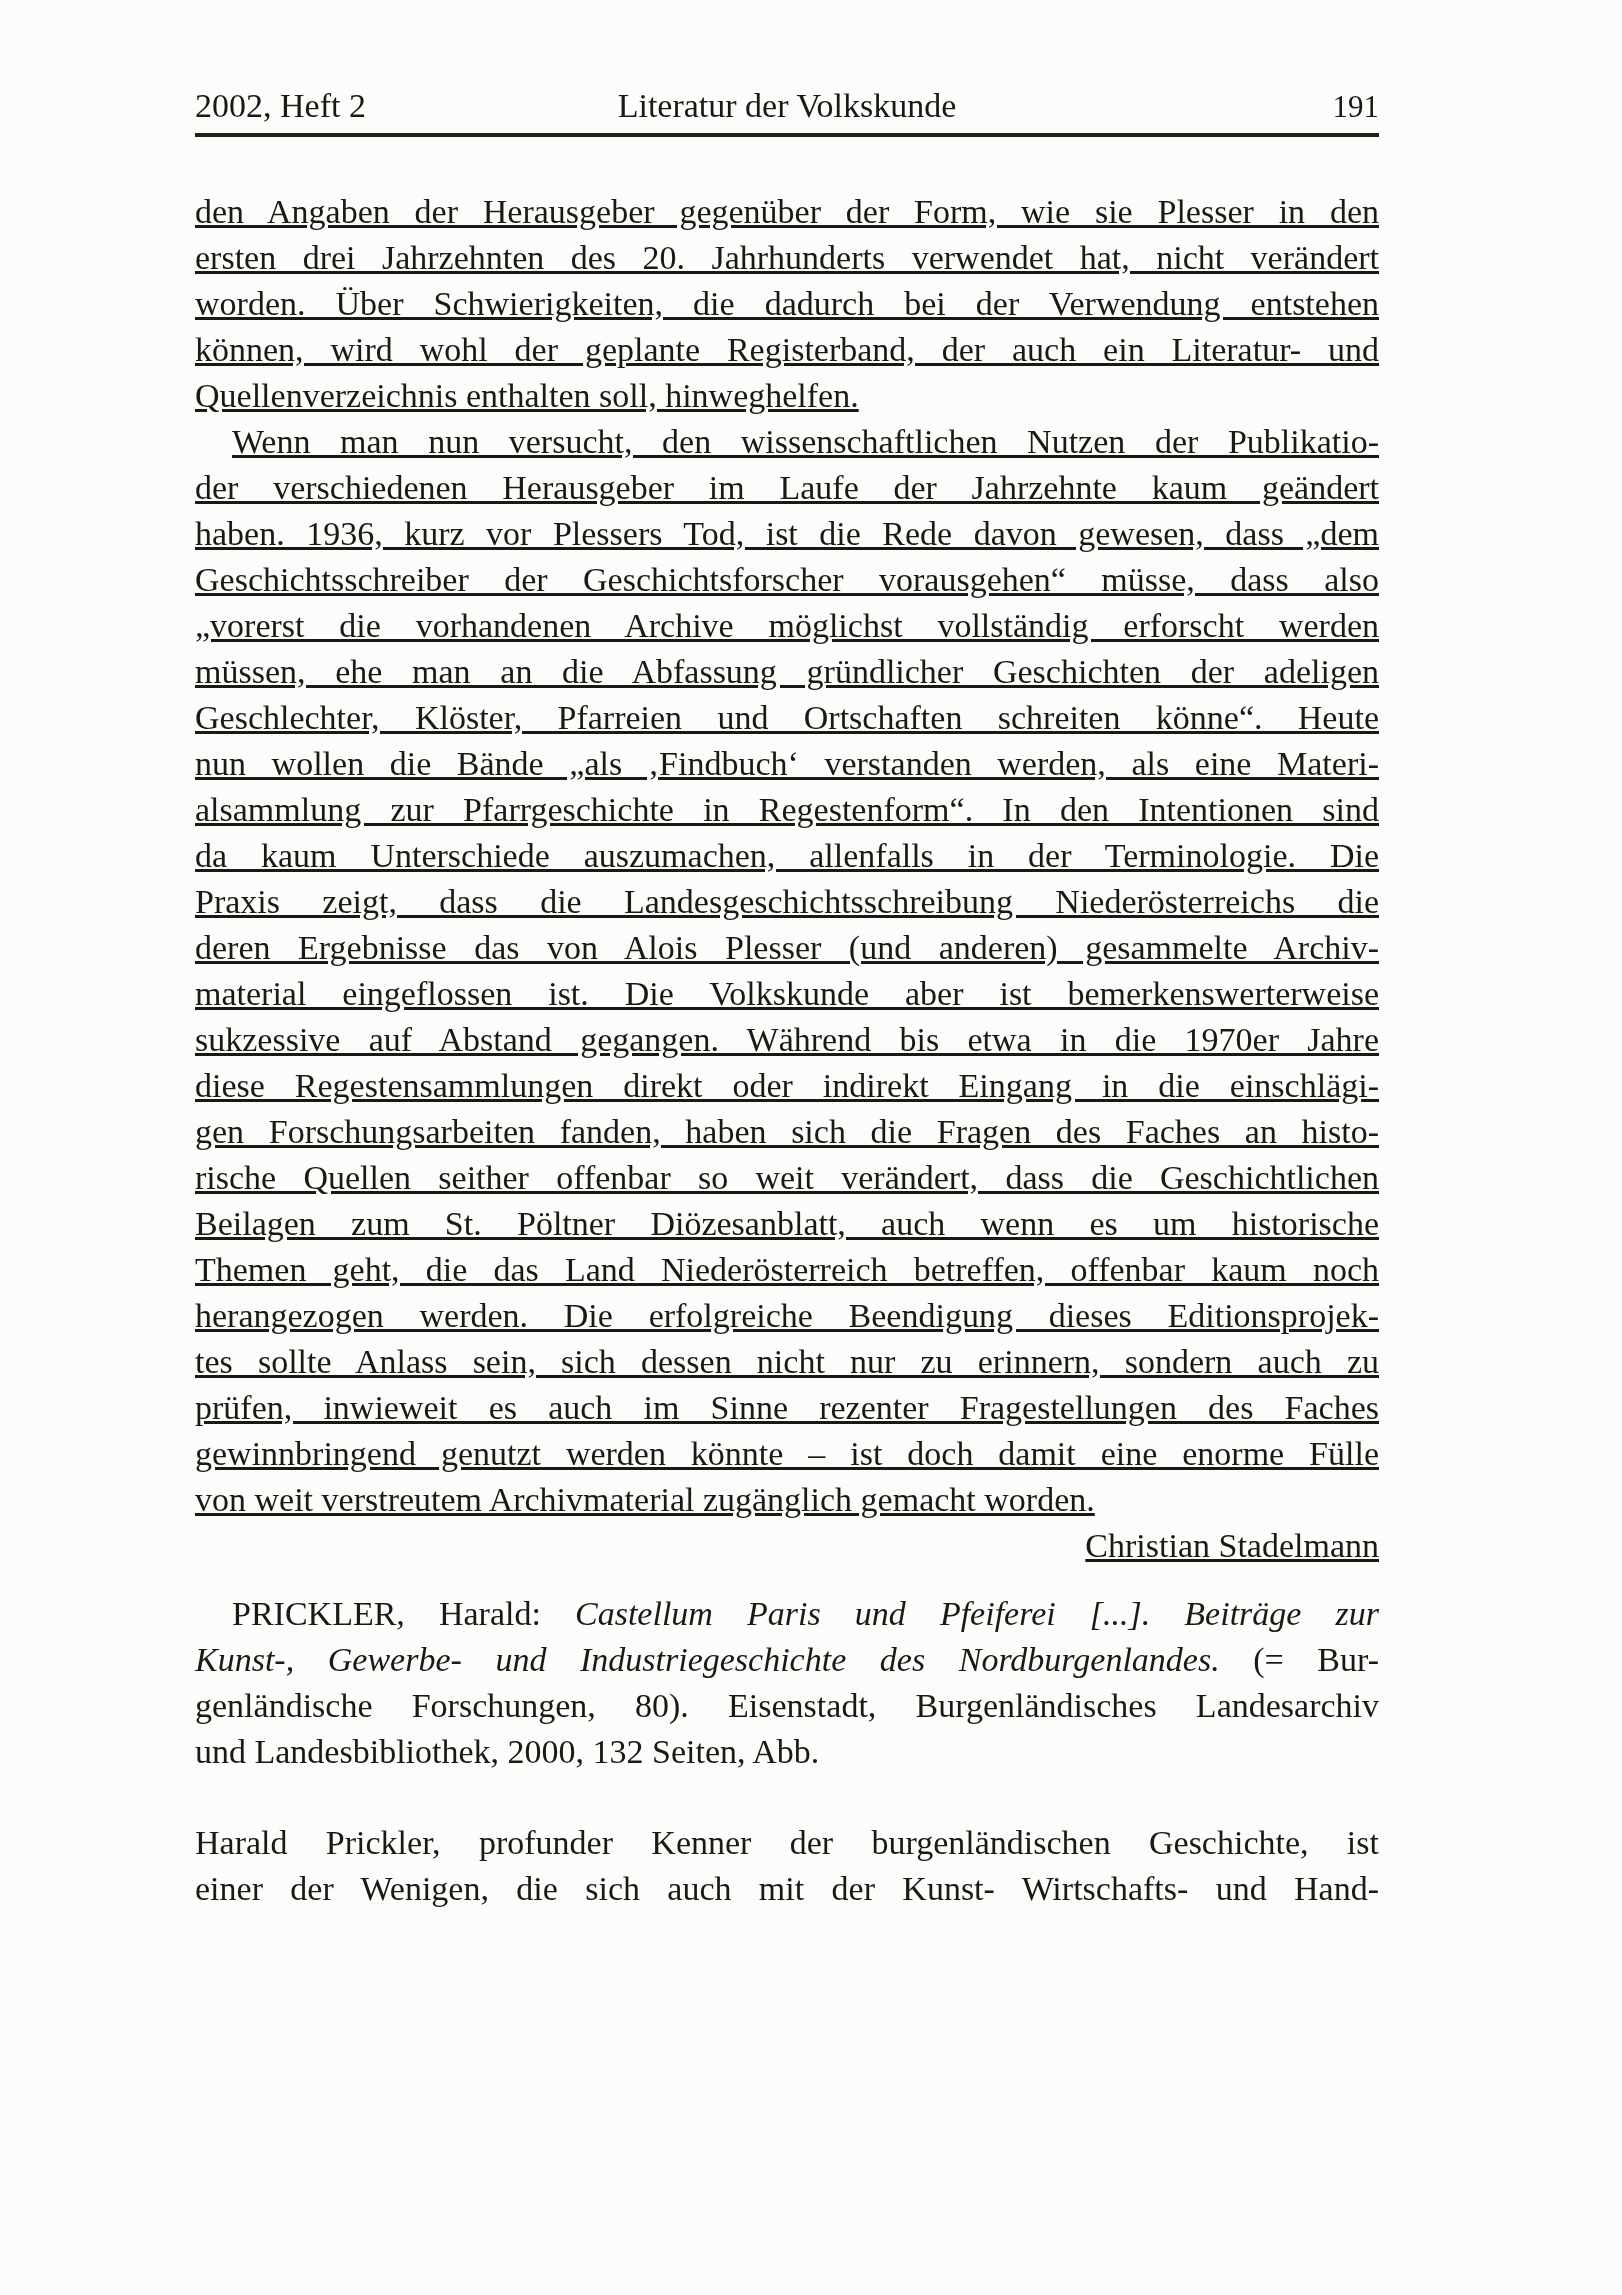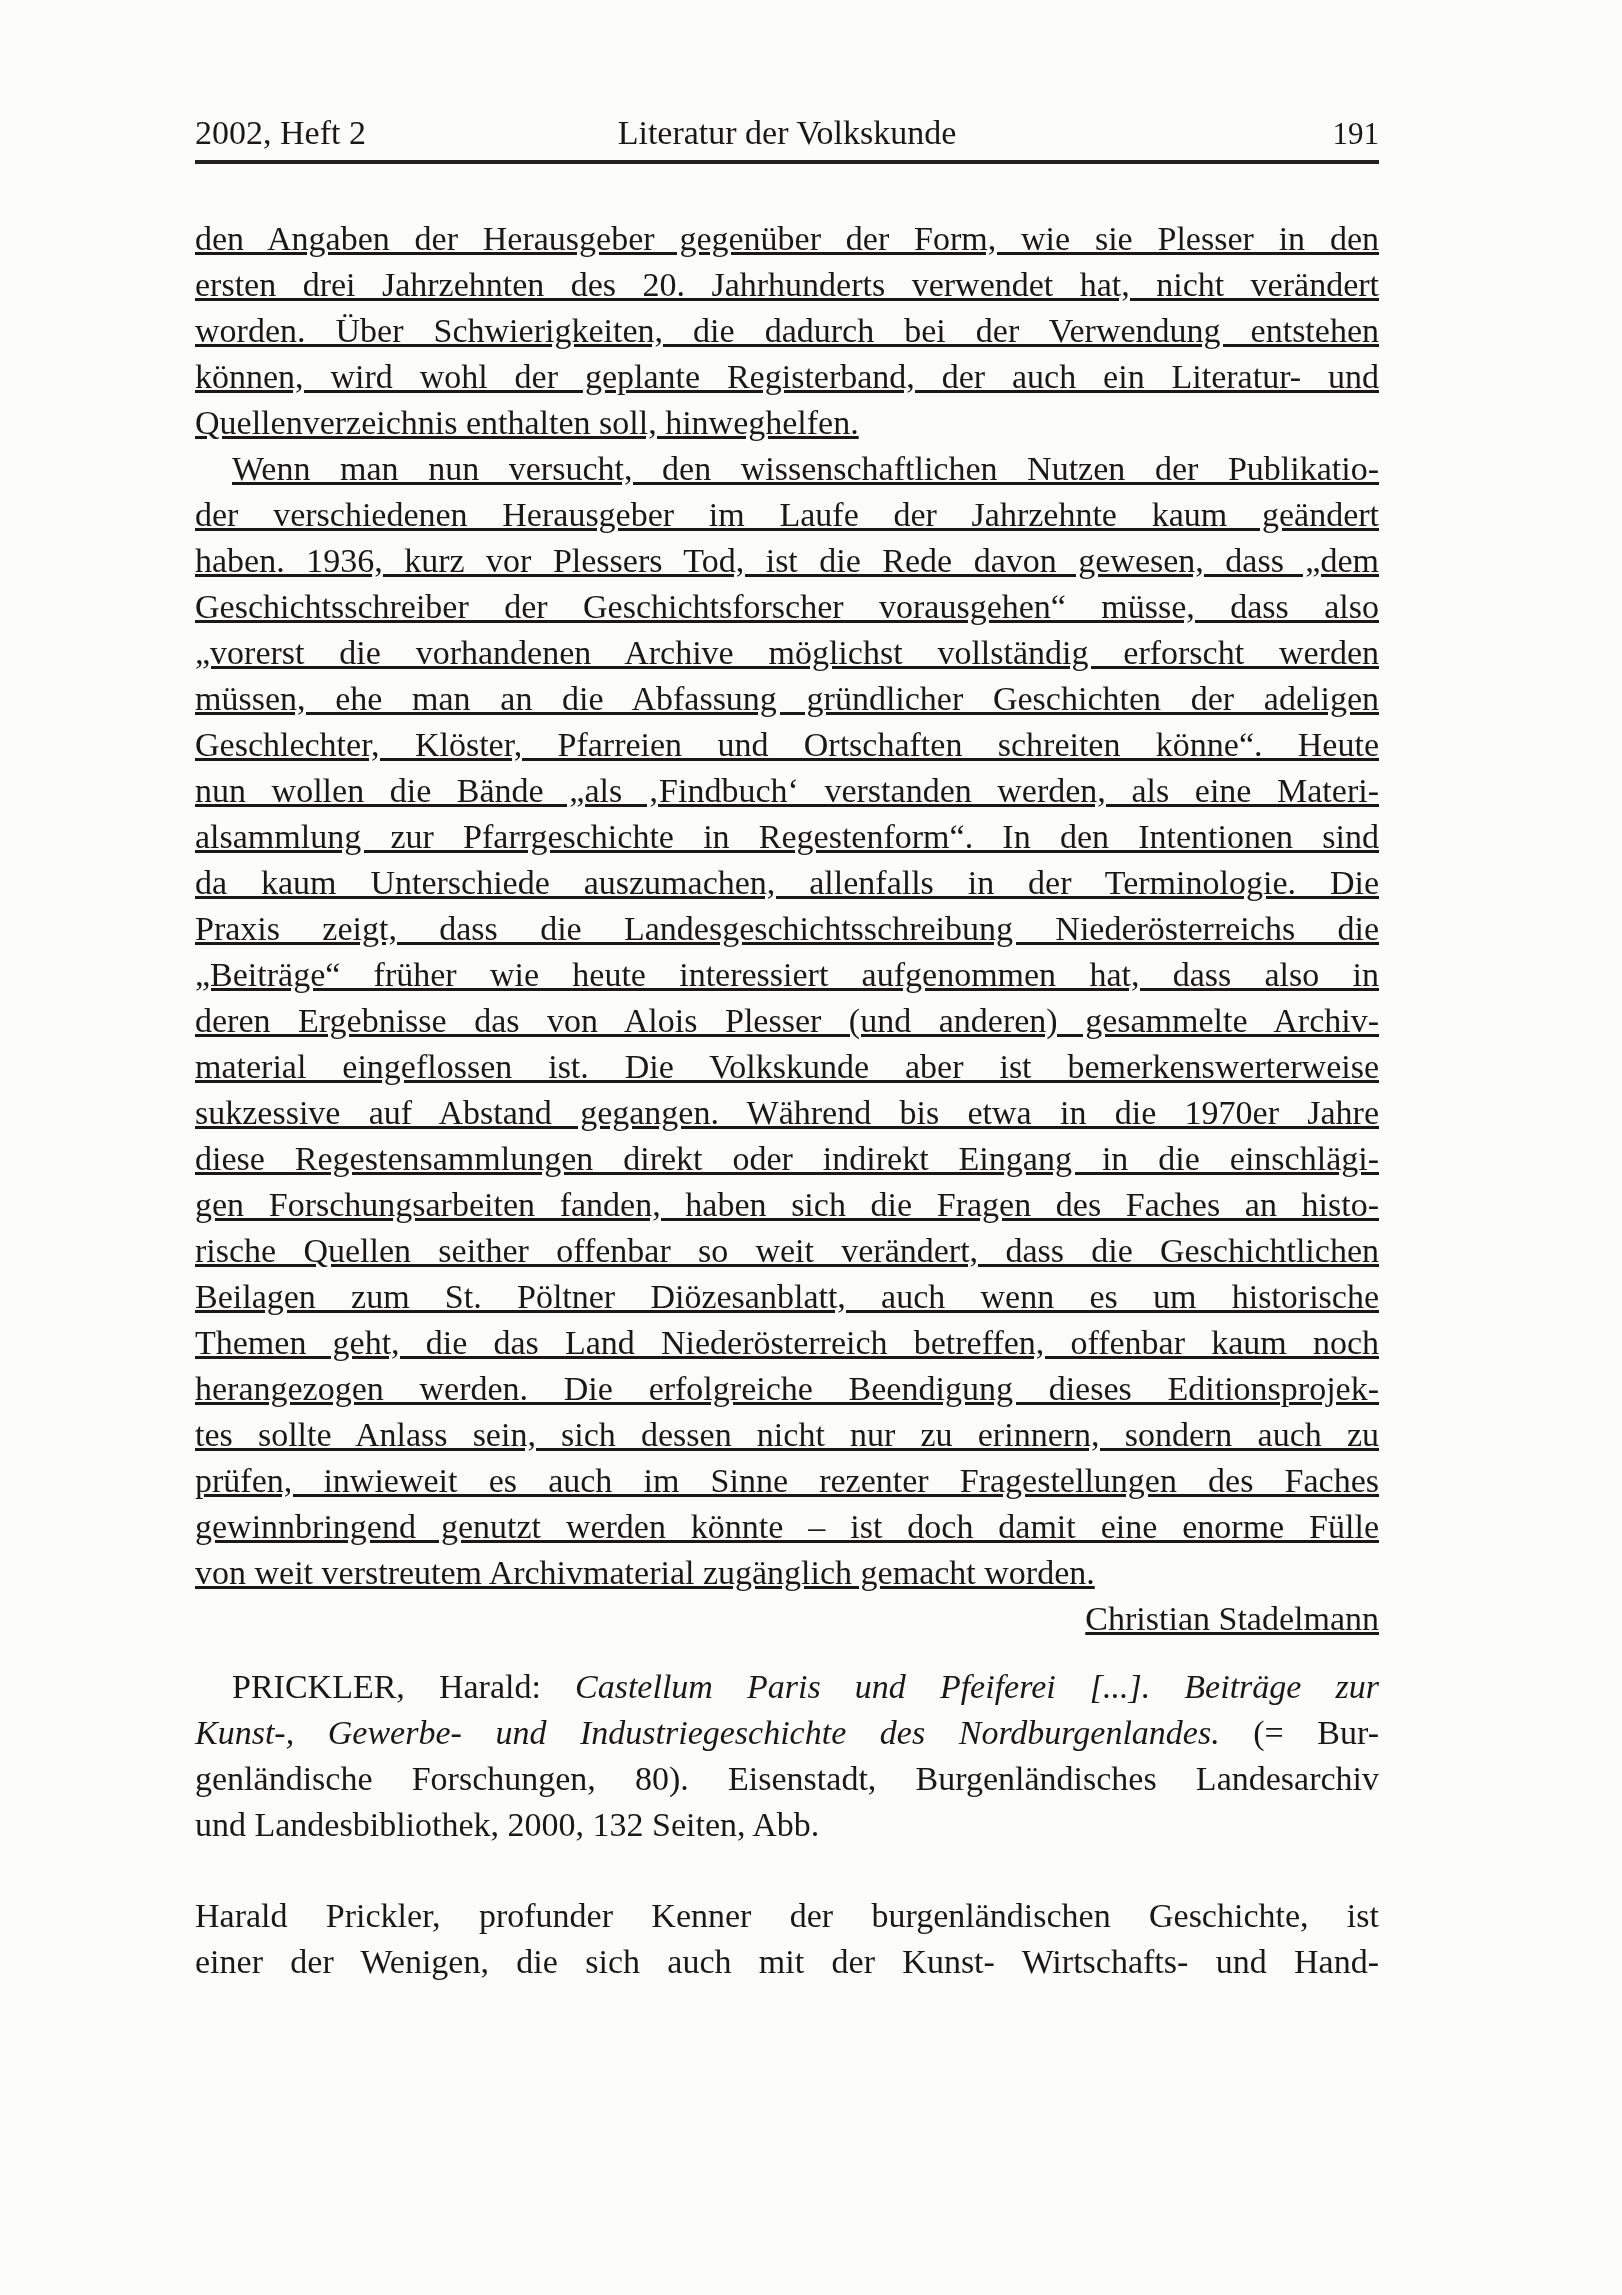--- a/index.html
+++ b/index.html
@@ -11,21 +11,21 @@
     font-family: "Liberation Serif", "DejaVu Serif", serif;
     position: relative;
     overflow: hidden;
   }
   .content {
     margin-left: 195px;
     width: 1184px;
   }
   
   .runhead {
-    margin-top: 114px;
+    margin-top: 87px;
     display: flex;
     align-items: baseline;
     font-size: 34px;
     line-height: 37px;
   }
   .runhead .left  { flex: 1 0 0; text-align: left; }
   .runhead .mid   { flex: 0 0 auto; text-align: center; }
   .runhead .right { flex: 1 0 0; text-align: right; font-size: 31px; }
   .head-rule {
     margin-top: 8px;
@@ -78,21 +78,20 @@
     <div class="line">der verschiedenen Herausgeber im Laufe der Jahrzehnte kaum geändert</div>
     <div class="line">haben. 1936, kurz vor Plessers Tod, ist die Rede davon gewesen, dass „dem</div>
     <div class="line">Geschichtsschreiber der Geschichtsforscher vorausgehen“ müsse, dass also</div>
     <div class="line">„vorerst die vorhandenen Archive möglichst vollständig erforscht werden</div>
     <div class="line">müssen, ehe man an die Abfassung gründlicher Geschichten der adeligen</div>
     <div class="line">Geschlechter, Klöster, Pfarreien und Ortschaften schreiten könne“. Heute</div>
     <div class="line">nun wollen die Bände „als ‚Findbuch‘ verstanden werden, als eine Materi-</div>
     <div class="line">alsammlung zur Pfarrgeschichte in Regestenform“. In den Intentionen sind</div>
     <div class="line">da kaum Unterschiede auszumachen, allenfalls in der Terminologie. Die</div>
     <div class="line">Praxis zeigt, dass die Landesgeschichtsschreibung Niederösterreichs die</div>
-    <div class="line">„Beiträge“ früher wie heute interessiert aufgenommen hat, dass also in</div>
     <div class="line">deren Ergebnisse das von Alois Plesser (und anderen) gesammelte Archiv-</div>
     <div class="line">material eingeflossen ist. Die Volkskunde aber ist bemerkenswerterweise</div>
     <div class="line">sukzessive auf Abstand gegangen. Während bis etwa in die 1970er Jahre</div>
     <div class="line">diese Regestensammlungen direkt oder indirekt Eingang in die einschlägi-</div>
     <div class="line">gen Forschungsarbeiten fanden, haben sich die Fragen des Faches an histo-</div>
     <div class="line">rische Quellen seither offenbar so weit verändert, dass die Geschichtlichen</div>
     <div class="line">Beilagen zum St. Pöltner Diözesanblatt, auch wenn es um historische</div>
     <div class="line">Themen geht, die das Land Niederösterreich betreffen, offenbar kaum noch</div>
     <div class="line">herangezogen werden. Die erfolgreiche Beendigung dieses Editionsprojek-</div>
     <div class="line">tes sollte Anlass sein, sich dessen nicht nur zu erinnern, sondern auch zu</div>

